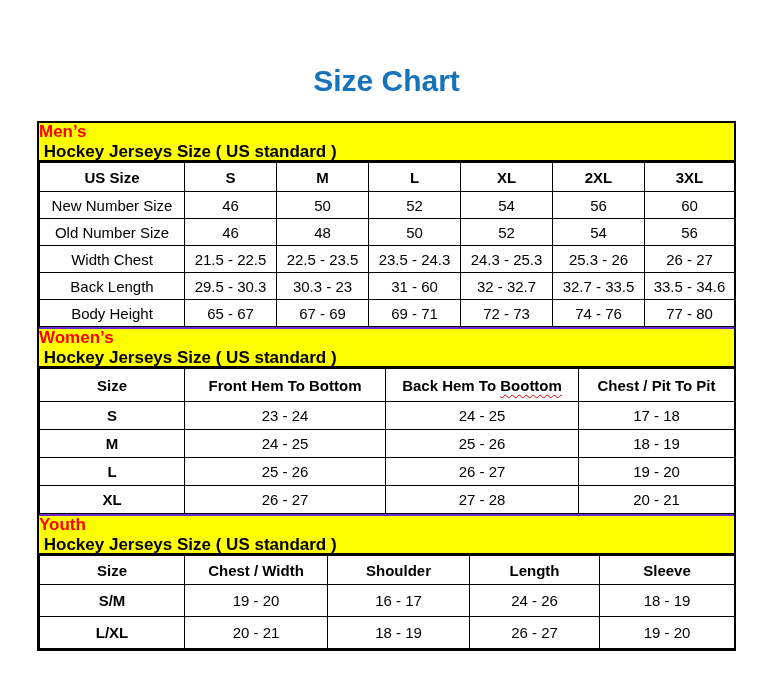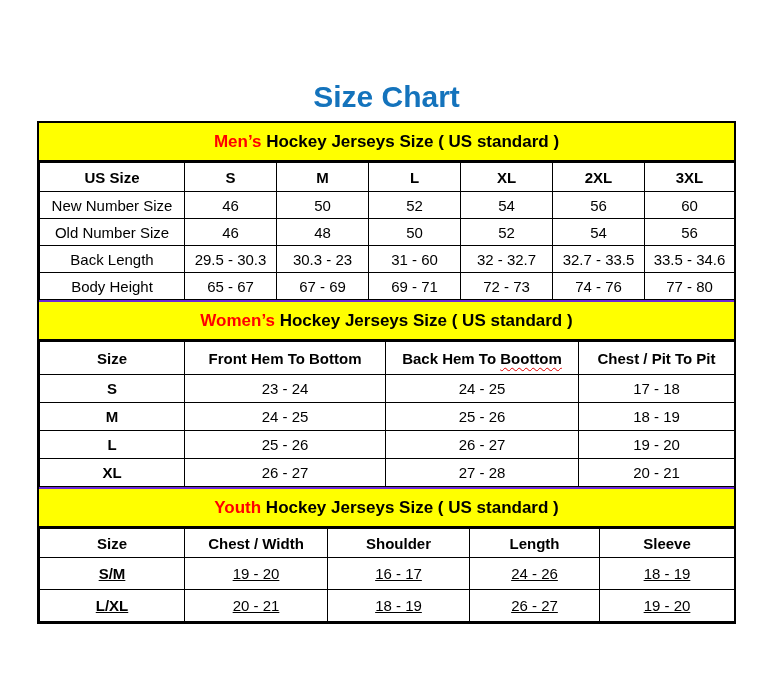--- a/index.html
+++ b/index.html
@@ -2,51 +2,51 @@
 <html><head>
 <meta charset="utf-8">
 <style>
   html,body{margin:0;padding:0;}
   body{
     width:776px;height:692px;background:#ffffff;position:relative;
     font-family:"Liberation Sans", sans-serif;color:#000;
     -webkit-font-smoothing:antialiased;
   }
   .title{
-    position:absolute;top:80px;left:37px;width:699px;
+    position:absolute;top:64px;left:37px;width:699px;
     text-align:center;font-size:30px;font-weight:bold;color:#1473BC;
     letter-spacing:0px;
   }
   .doc-table{
     position:absolute;left:37px;top:121px;width:695px;
     border:2px solid #000;background:#fff;
   }
   .banner{
-    background:#FFFF00;height:37px;display:flex;align-items:center;justify-content:center;
+    background:#FFFF00;height:37px;display:flex;align-items:flex-start;justify-content:center;
     border-bottom:2px solid #000;
-    font-size:17px;font-weight:bold;white-space:pre;
+    font-size:17px;font-weight:bold;white-space:pre;flex-direction:column;
   }
   .section + .section .banner{border-top:2px solid #6d28d9;}
   .banner .hl{color:#FF0000;}
   table{
     border-collapse:collapse;table-layout:fixed;width:695px;
   }
   th,td{
     border:1px solid #000;text-align:center;vertical-align:middle;
     font-size:15px;padding:0;overflow:hidden;white-space:nowrap;
   }
   thead th{font-weight:bold;}
   tbody th{font-weight:bold;}
   .section-mens tbody th{font-weight:normal;margin-top:12px;}
   .section-mens thead tr{height:29px;}
   .section-mens tbody tr{height:27px;}
   .section-womens thead tr{height:33px;}
   .section-womens tbody tr{height:28px;}
   .section-youth thead tr{height:29px;}
-  .section-youth tbody tr{height:32px;text-decoration:underline;}
+  .section-youth tbody tr{height:32px;}
   .squiggle{
     text-decoration:underline;
     text-decoration-style:wavy;
     text-decoration-color:#E00000;
     text-decoration-thickness:1px;
     text-underline-offset:3px;
   }
 </style>
 </head>
 <body>
@@ -88,20 +88,29 @@
             <td>60</td>
           </tr>
           <tr>
             <th>Old Number Size</th>
             <td>46</td>
             <td>48</td>
             <td>50</td>
             <td>52</td>
             <td>54</td>
             <td>56</td>
+          </tr>
+          <tr>
+            <th>Width Chest</th>
+            <td>21.5 - 22.5</td>
+            <td>22.5 - 23.5</td>
+            <td>23.5 - 24.3</td>
+            <td>24.3 - 25.3</td>
+            <td>25.3 - 26</td>
+            <td>26 - 27</td>
           </tr>
           <tr>
             <th>Back Length</th>
             <td>29.5 - 30.3</td>
             <td>30.3 - 23</td>
             <td>31 - 60</td>
             <td>32 - 32.7</td>
             <td>32.7 - 33.5</td>
             <td>33.5 - 34.6</td>
           </tr>

